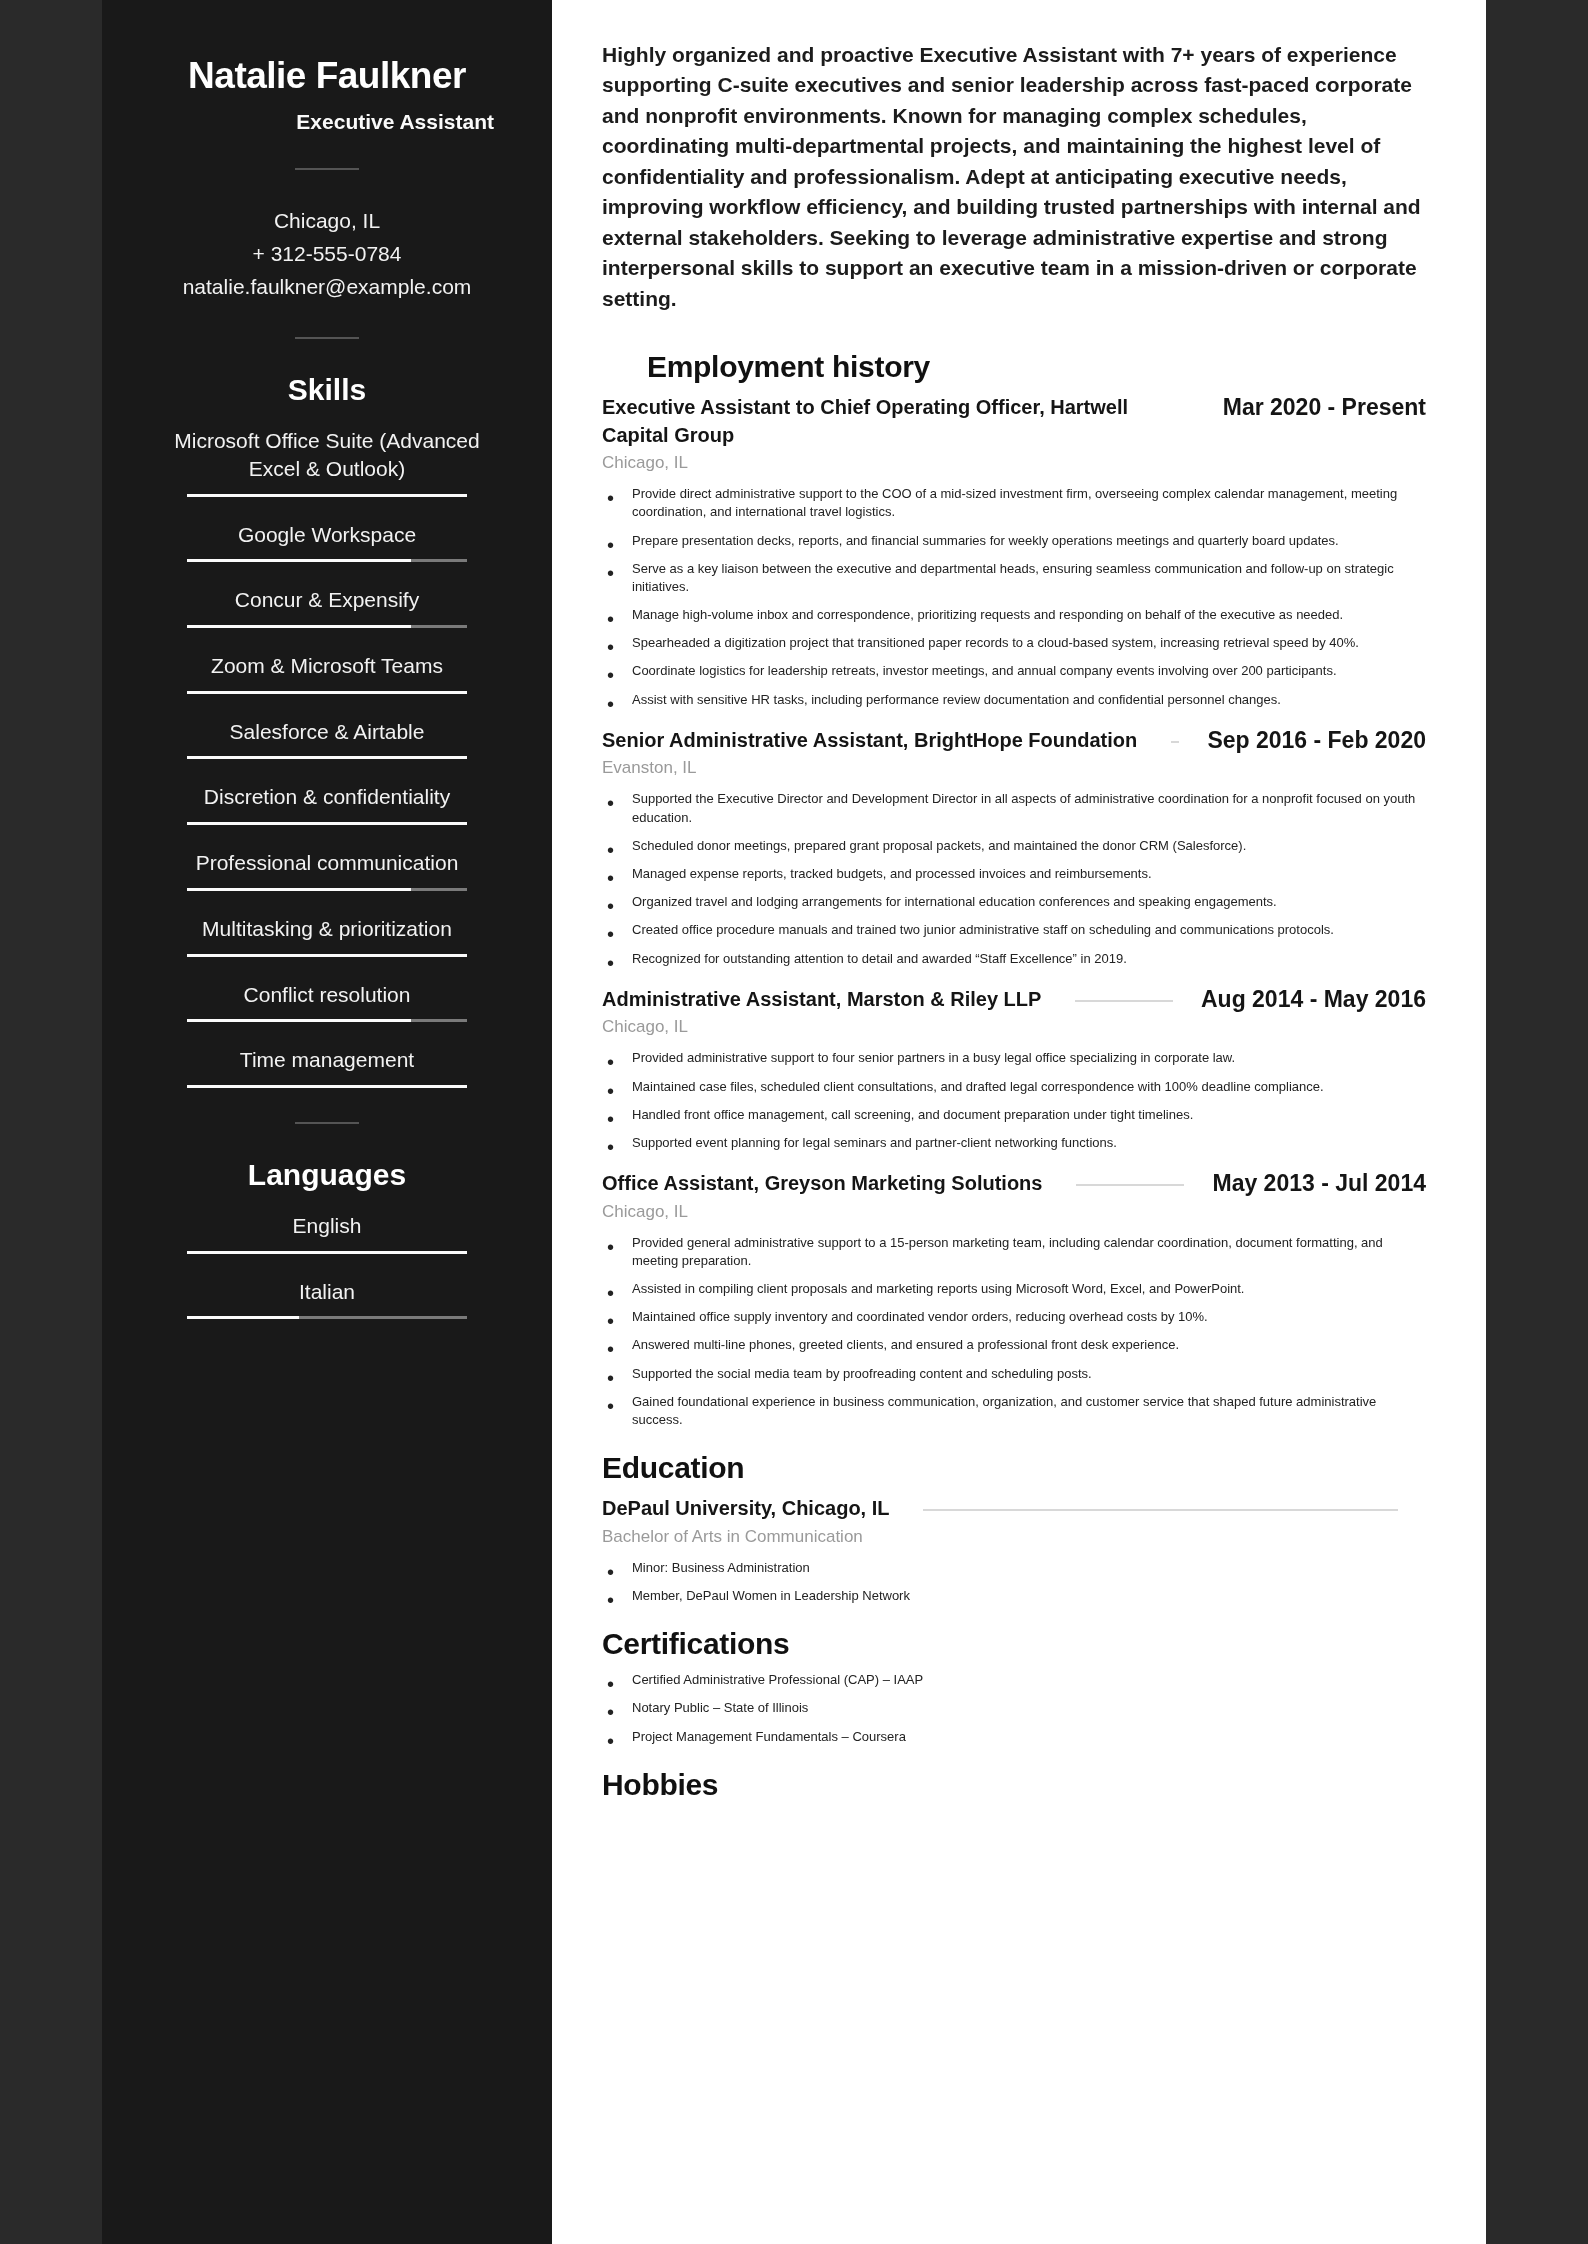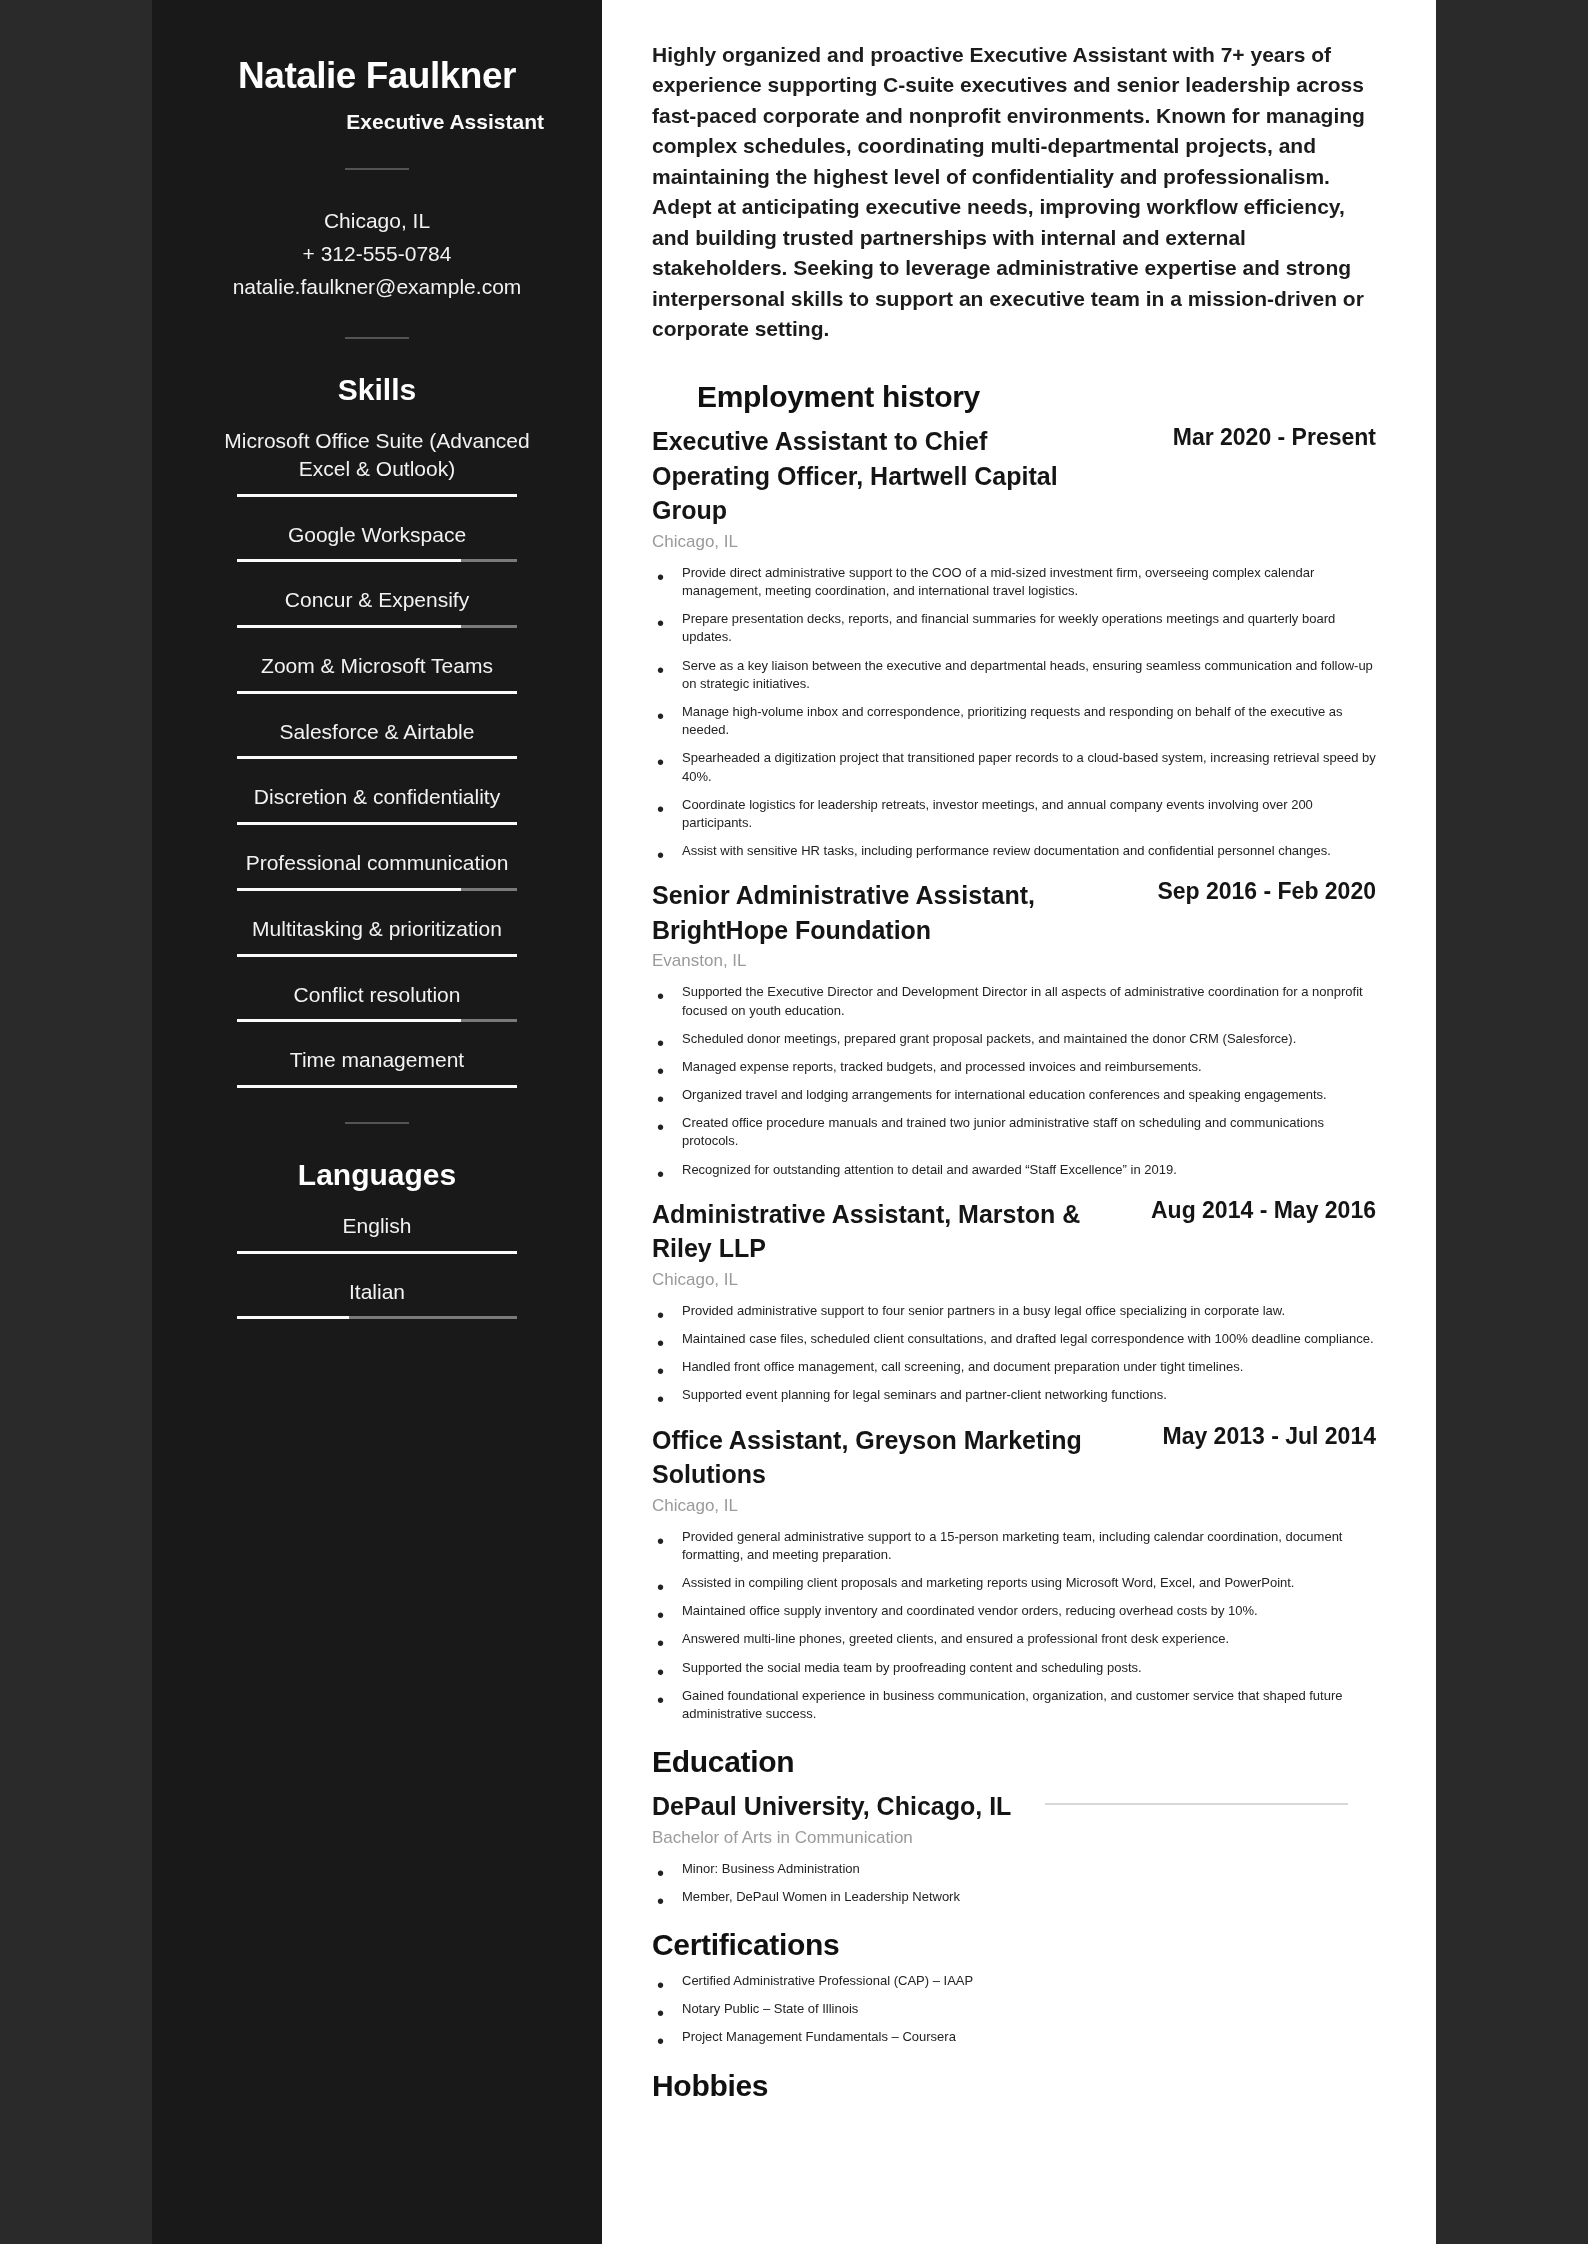--- a/index.html
+++ b/index.html
@@ -1,19 +1,19 @@
 <!DOCTYPE html>
 <html><head>
 <meta charset="utf-8">
 <style>
   * { box-sizing: border-box; }
   html, body { margin: 0; padding: 0; background: #2a2a2a; }
   body { font-family: "Liberation Sans", sans-serif; }
   #page {
-    width: 1284px; height: 2244px; margin: 0 auto;
+    width: 1384px; height: 2244px; margin: 0 auto;
     display: flex; background: #ec4899; overflow: hidden;
   }
 
   
   aside {
     flex: 0 0 450px; width: 450px; background: #191919; color: #f5f5f5;
     text-align: center; padding: 55px 58px 40px; 
   }
   .side-name {
     font-size: 37px; font-weight: 700; color: #ffffff;
@@ -44,21 +44,21 @@
     margin: 0 0 36px;
   }
   .section-heading {
     font-size: 30px; font-weight: 700; color: #111111;
     margin: 22px 0 10px; letter-spacing: -0.3px;
   }
   .section-heading.first { margin-top: 14px; margin-left: 45px; }
   .entry { margin-bottom: 18px; }
   .entry-head { display: flex; align-items: flex-start; }
   .entry-title {
-    font-size: 25px; font-weight: 700; color: #151515; line-height: 1.38;
+    font-size: 20px; font-weight: 700; color: #151515; line-height: 1.38;
     margin: 0; max-width: 640px;
   }
   .entry-rule { flex: 1 1 auto; height: 2px; background: #d8d8d8; margin: 14px 28px 0 34px; }
   .entry-dates { font-size: 23px; font-weight: 700; color: #151515; white-space: nowrap; }
   .entry-sub { font-size: 17px; color: #9a9a9a; margin: 4px 0 12px; }
   ul.bullets { list-style: none; margin: 0; padding: 0; }
   ul.bullets li {
     position: relative; padding-left: 30px; font-size: 13px; line-height: 1.4;
     color: #232323; margin-bottom: 10px;
   }

